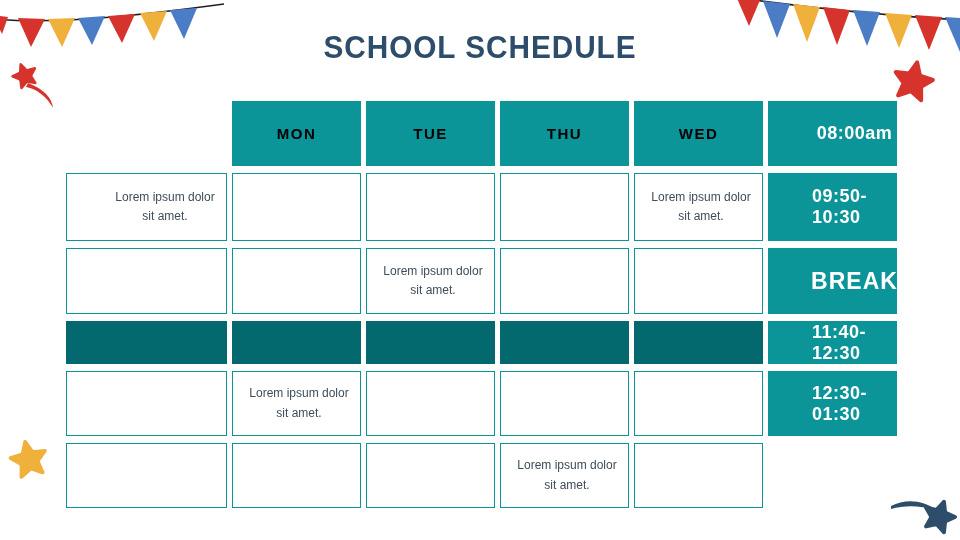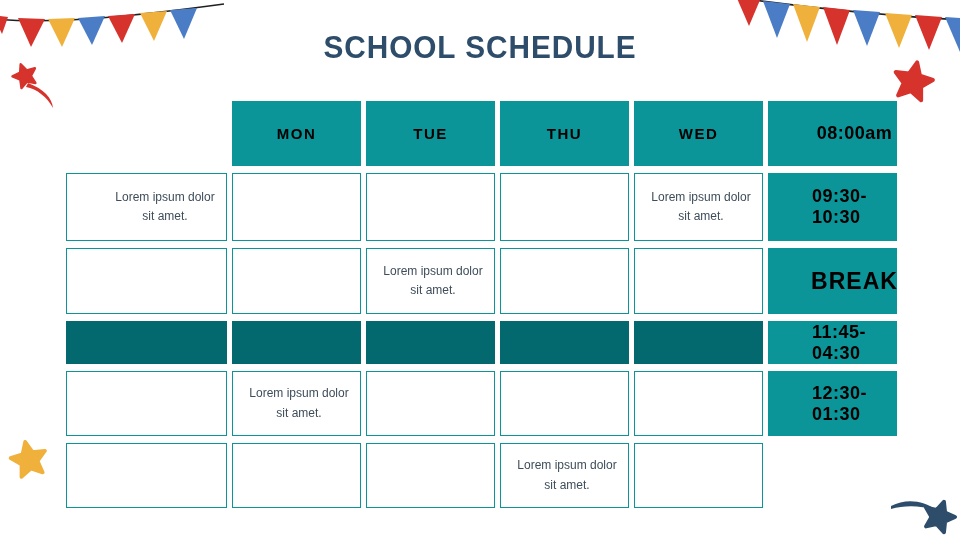--- a/index.html
+++ b/index.html
@@ -56,21 +56,21 @@
     color: #000000;
     display: flex;
     align-items: center;
     justify-content: center;
     font-size: 15px;
     font-weight: 700;
     letter-spacing: 1.5px;
   }
   .row-label {
     background: var(--teal);
-    color: #000000;
+    color: #ffffff;
     display: flex;
     align-items: center;
     justify-content: center;
     font-size: 18px;
     font-weight: 700;
     letter-spacing: 0.5px;
     padding-left: 44px;
   }
   .row-label.break-label {
     font-size: 23px;
@@ -161,35 +161,35 @@
       <div class="row-label">08:00am</div>
       <div class="cell">
         <span>Lorem ipsum dolor sit amet.</span>
       </div>
       <div class="cell"></div>
       <div class="cell"></div>
       <div class="cell"></div>
       <div class="cell">
         <span>Lorem ipsum dolor sit amet.</span>
       </div>
-      <div class="row-label">09:30-10:30</div>
+      <div class="row-label">09:50-10:30</div>
       <div class="cell"></div>
       <div class="cell"></div>
       <div class="cell">
         <span>Lorem ipsum dolor sit amet.</span>
       </div>
       <div class="cell"></div>
       <div class="cell"></div>
       <div class="row-label break-label">BREAK</div>
       <div class="cell break-cell"></div>
       <div class="cell break-cell"></div>
       <div class="cell break-cell"></div>
       <div class="cell break-cell"></div>
       <div class="cell break-cell"></div>
-      <div class="row-label">11:45-04:30</div>
+      <div class="row-label">11:40-12:30</div>
       <div class="cell"></div>
       <div class="cell">
         <span>Lorem ipsum dolor sit amet.</span>
       </div>
       <div class="cell"></div>
       <div class="cell"></div>
       <div class="cell"></div>
       <div class="row-label">12:30-01:30</div>
       <div class="cell"></div>
       <div class="cell"></div>

